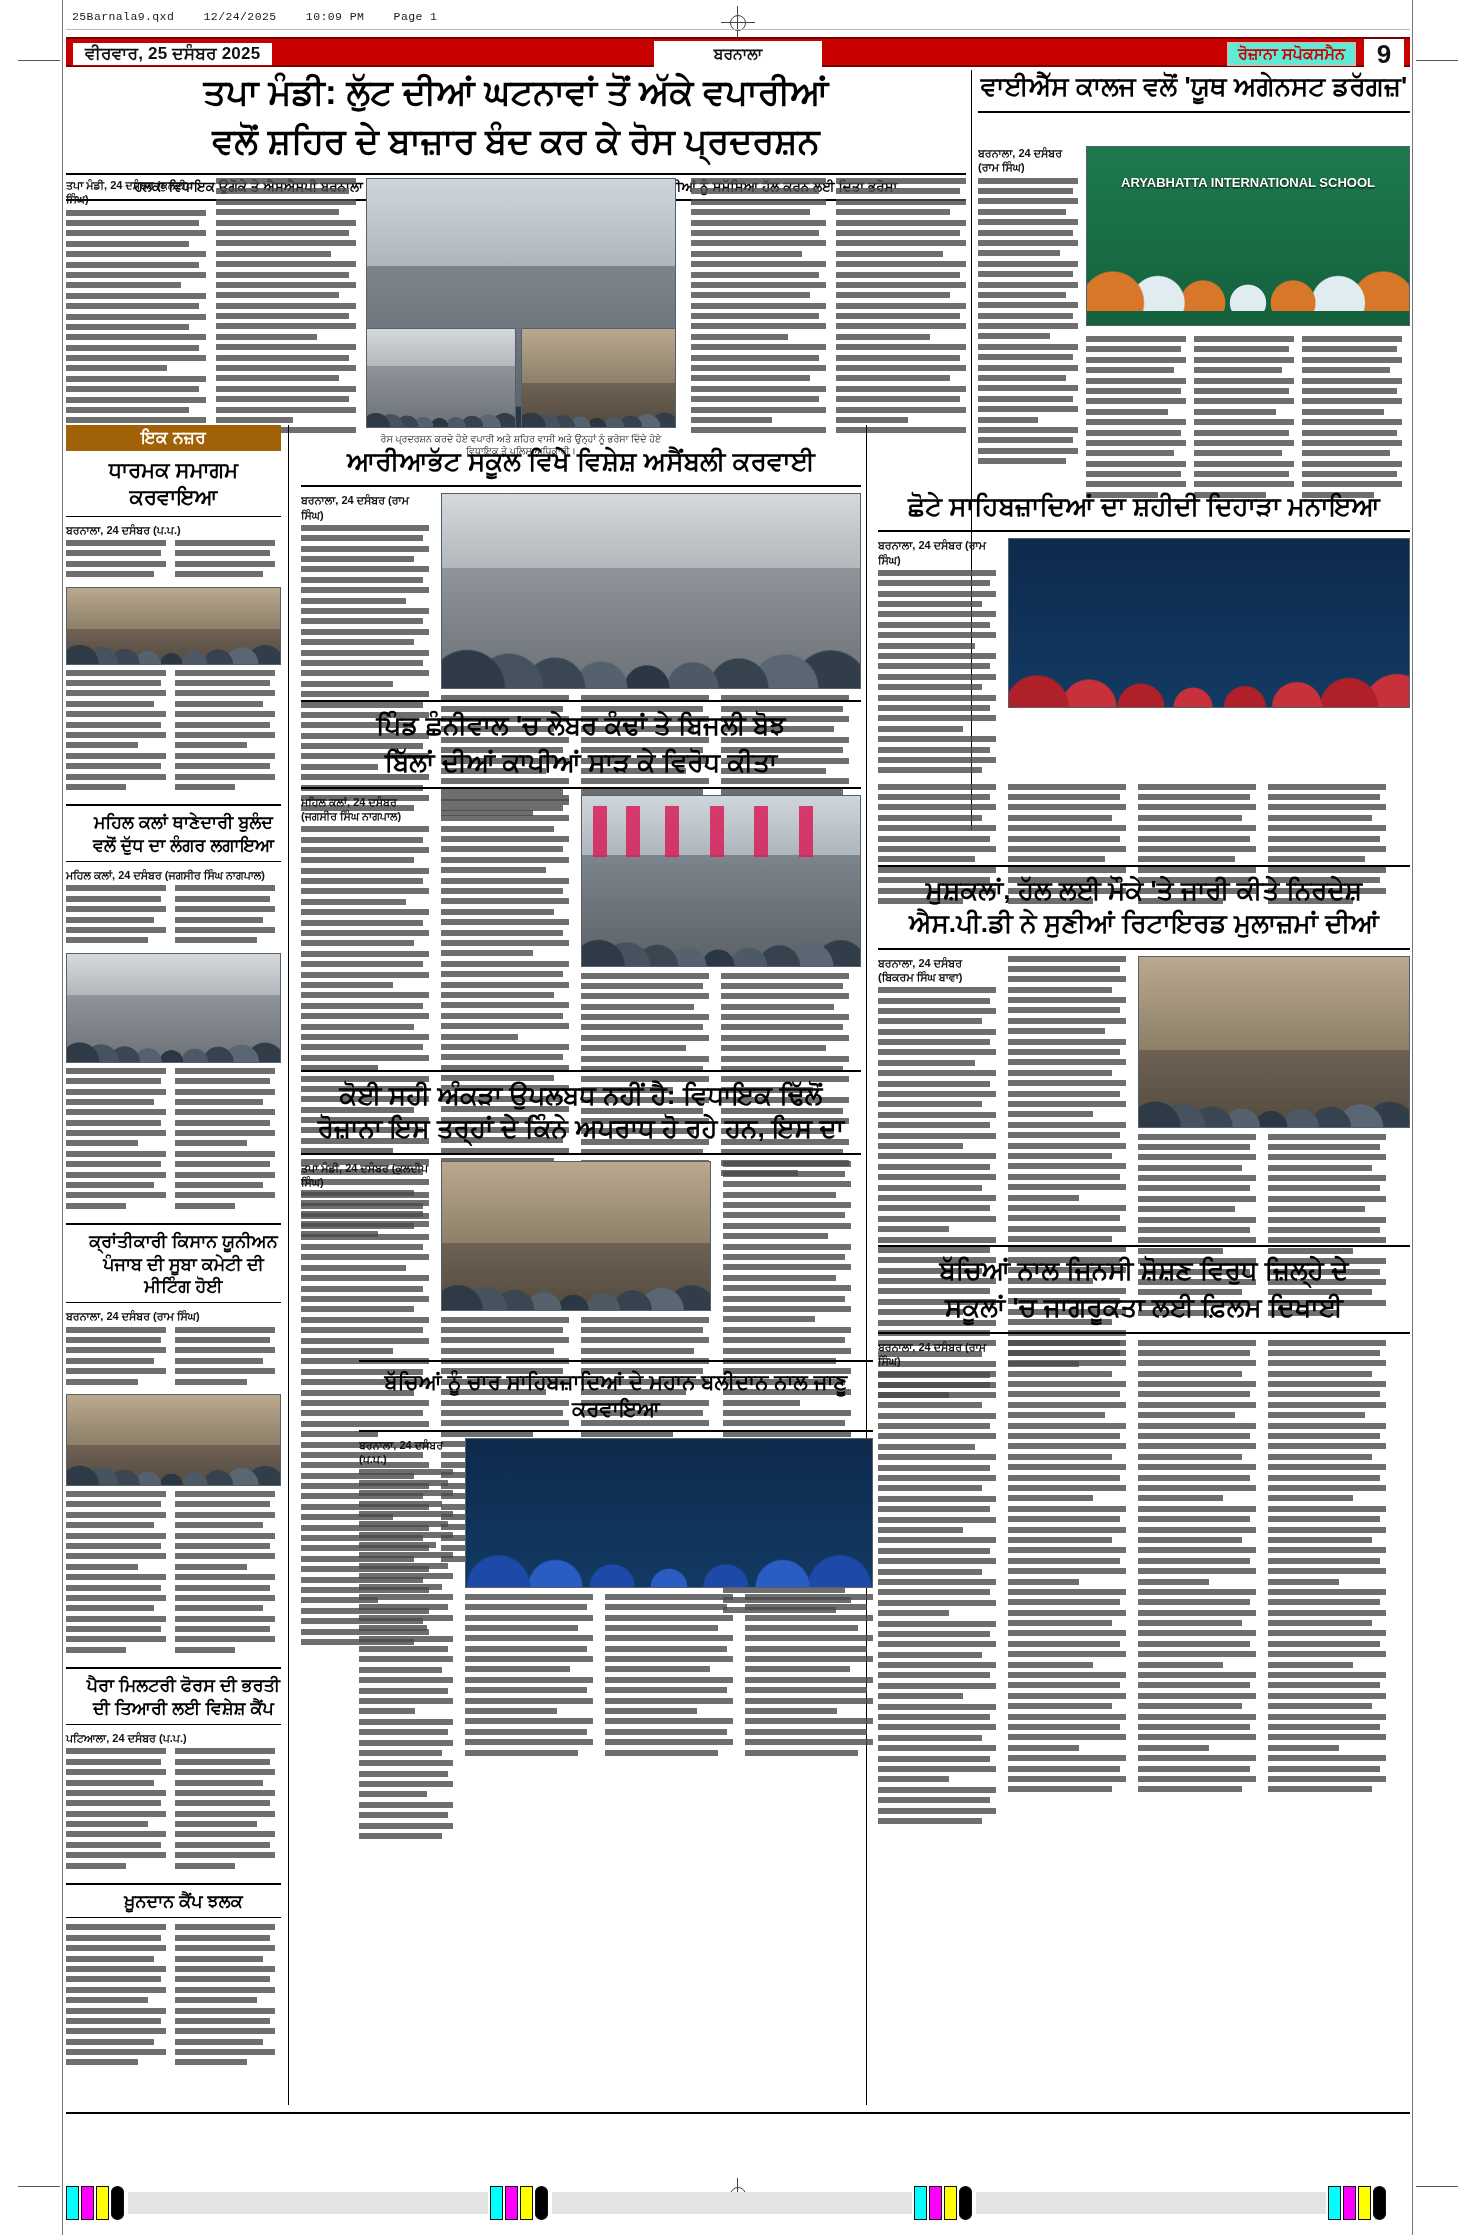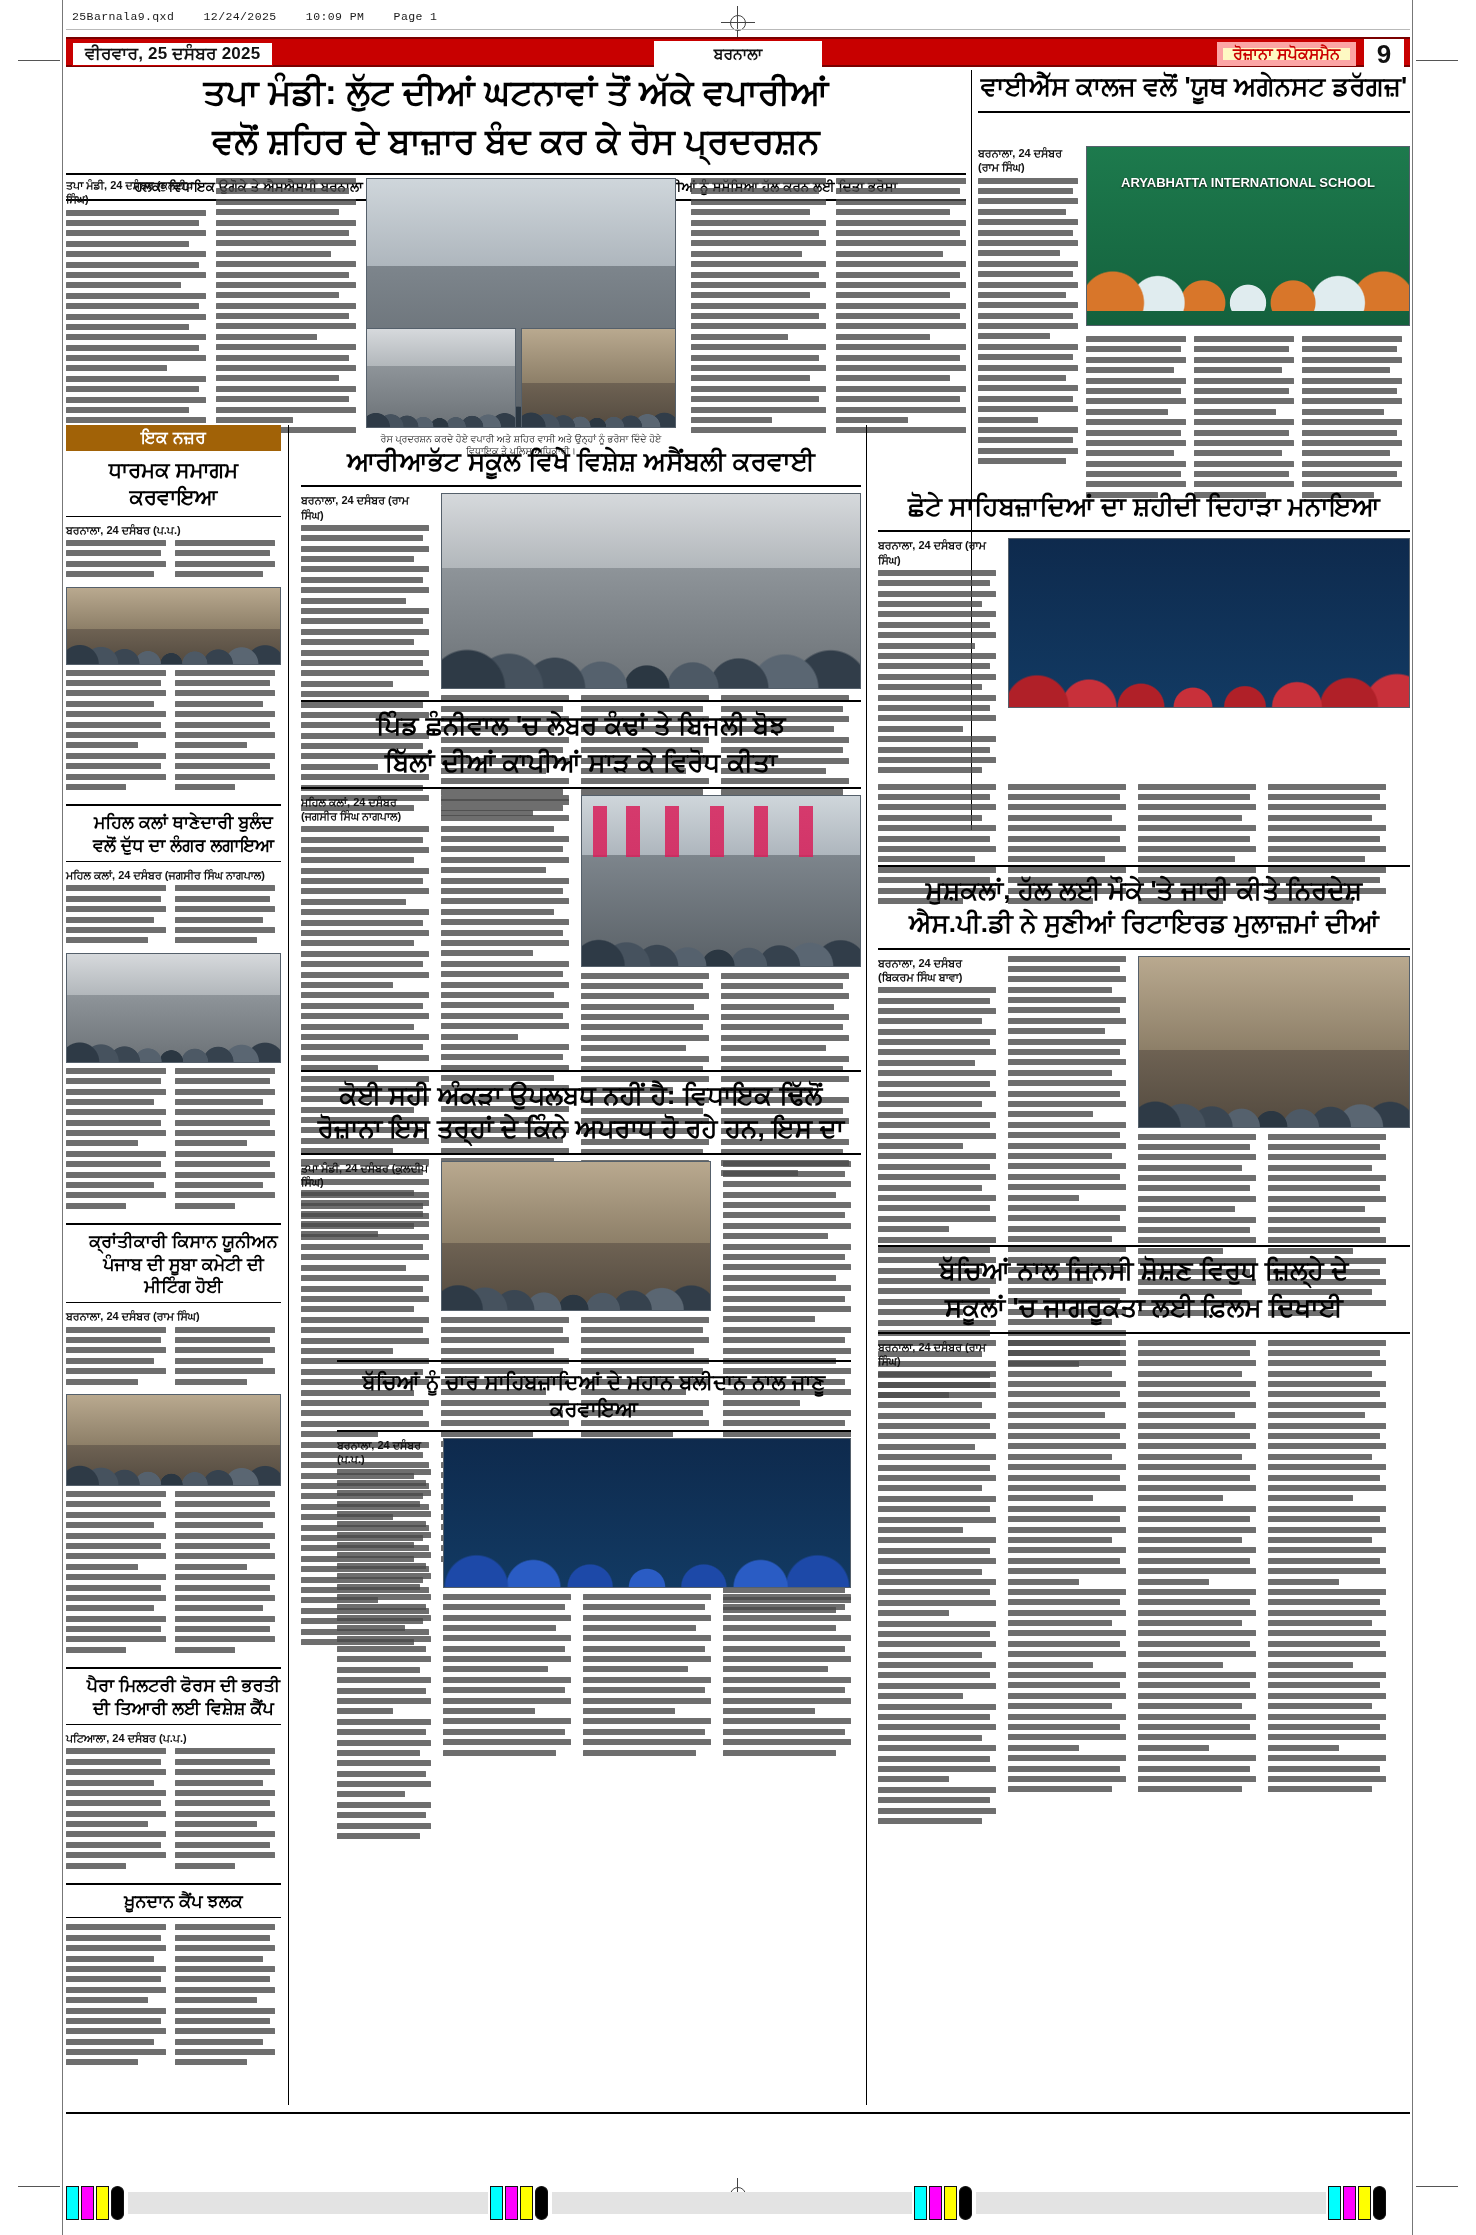--- a/index.html
+++ b/index.html
@@ -61,21 +61,21 @@
     position:absolute; left: 0; right: 0; top: 0; height: 30px;
     display:flex; align-items:center; justify-content:center;
   }
   .mh-center-plate {
     background:#fff; padding: 2px 60px; height:26px;
     display:flex; align-items:center;
   }
   .mh-center-plate span { font-size: 15.5px; font-weight: bold; color:#111; }
   .mh-brandbox {
     position:absolute; right: 54px; top: 3px; height:24px;
-    background:#fef9c3; border:6px solid #fca5a5; padding: 0 10px;
+    background:#5eead4; border:1px solid #fca5a5; padding: 0 10px;
     display:flex; align-items:center;
   }
   .mh-brandbox span { font-size:16px; font-weight:bold; color:#c00; }
   .mh-pageno {
     position:absolute; right: 6px; top: 0px; width: 40px; height:30px;
     background:#fff; display:flex; align-items:center; justify-content:center;
   }
   .mh-pageno span { font-size: 26px; font-weight: bold; color:#111; line-height:1; }
 
   
@@ -1589,21 +1589,21 @@
             <div class="ln w100"></div>
             <div class="ln w60"></div>
           <div class="ln w100"></div>
             <div class="ln w95"></div>
             <div class="ln w100"></div>
             <div class="ln w88"></div>
         </div>
       </div>
     </div>
 
-    <div style="position:absolute;left:225px;top:1290px;width:560px;padding-left:46px;">
+    <div style="position:absolute;left:247px;top:1290px;width:560px;padding-left:46px;">
       <div class="rule2" style="margin-bottom:7px;"></div>
       <div class="hl hl-md">ਬੱਚਿਆਂ ਨੂੰ ਚਾਰ ਸਾਹਿਬਜ਼ਾਦਿਆਂ ਦੇ ਮਹਾਨ ਬਲੀਦਾਨ ਨਾਲ ਜਾਣੂ ਕਰਵਾਇਆ</div>
       <div class="rule2" style="margin:7px 0 6px;"></div>
       <div style="display:flex;gap:12px;">
         <div class="body-col" style="width:128px;">
           <div class="dateline">ਬਰਨਾਲਾ, 24 ਦਸੰਬਰ (ਪ.ਪ.)</div>
           <div class="ln w100"></div>
             <div class="ln w95"></div>
             <div class="ln w100"></div>
             <div class="ln w88"></div>

